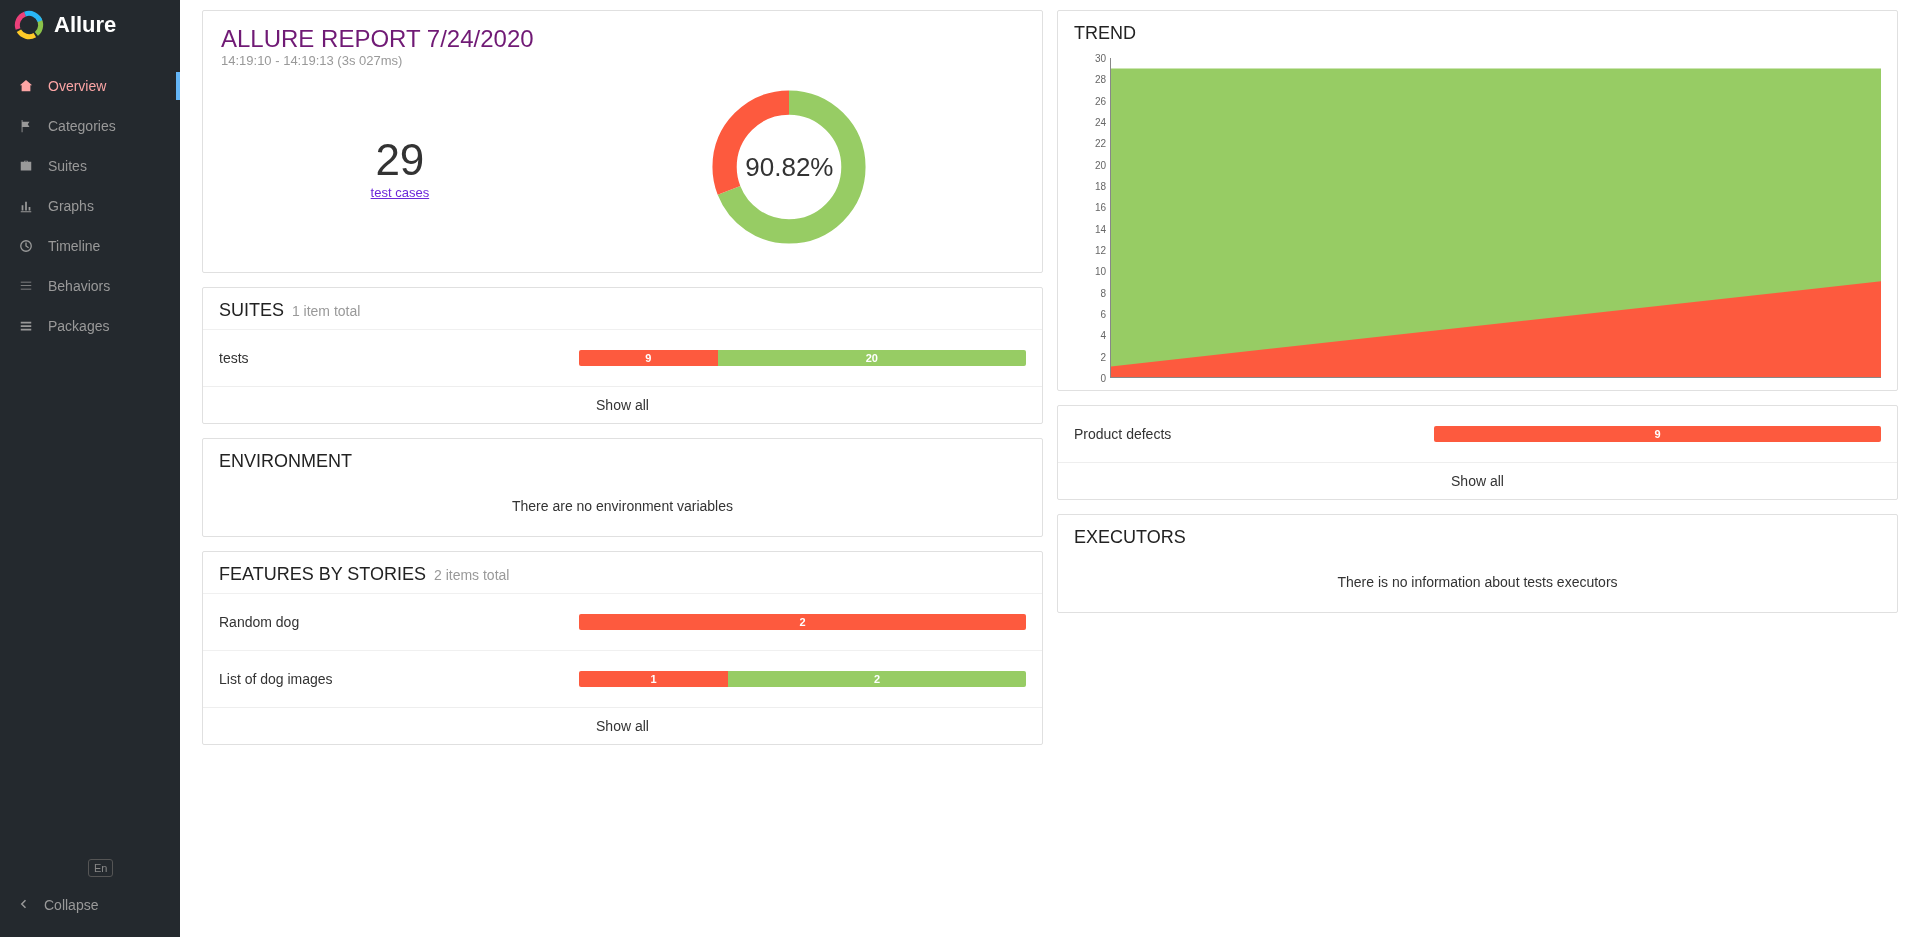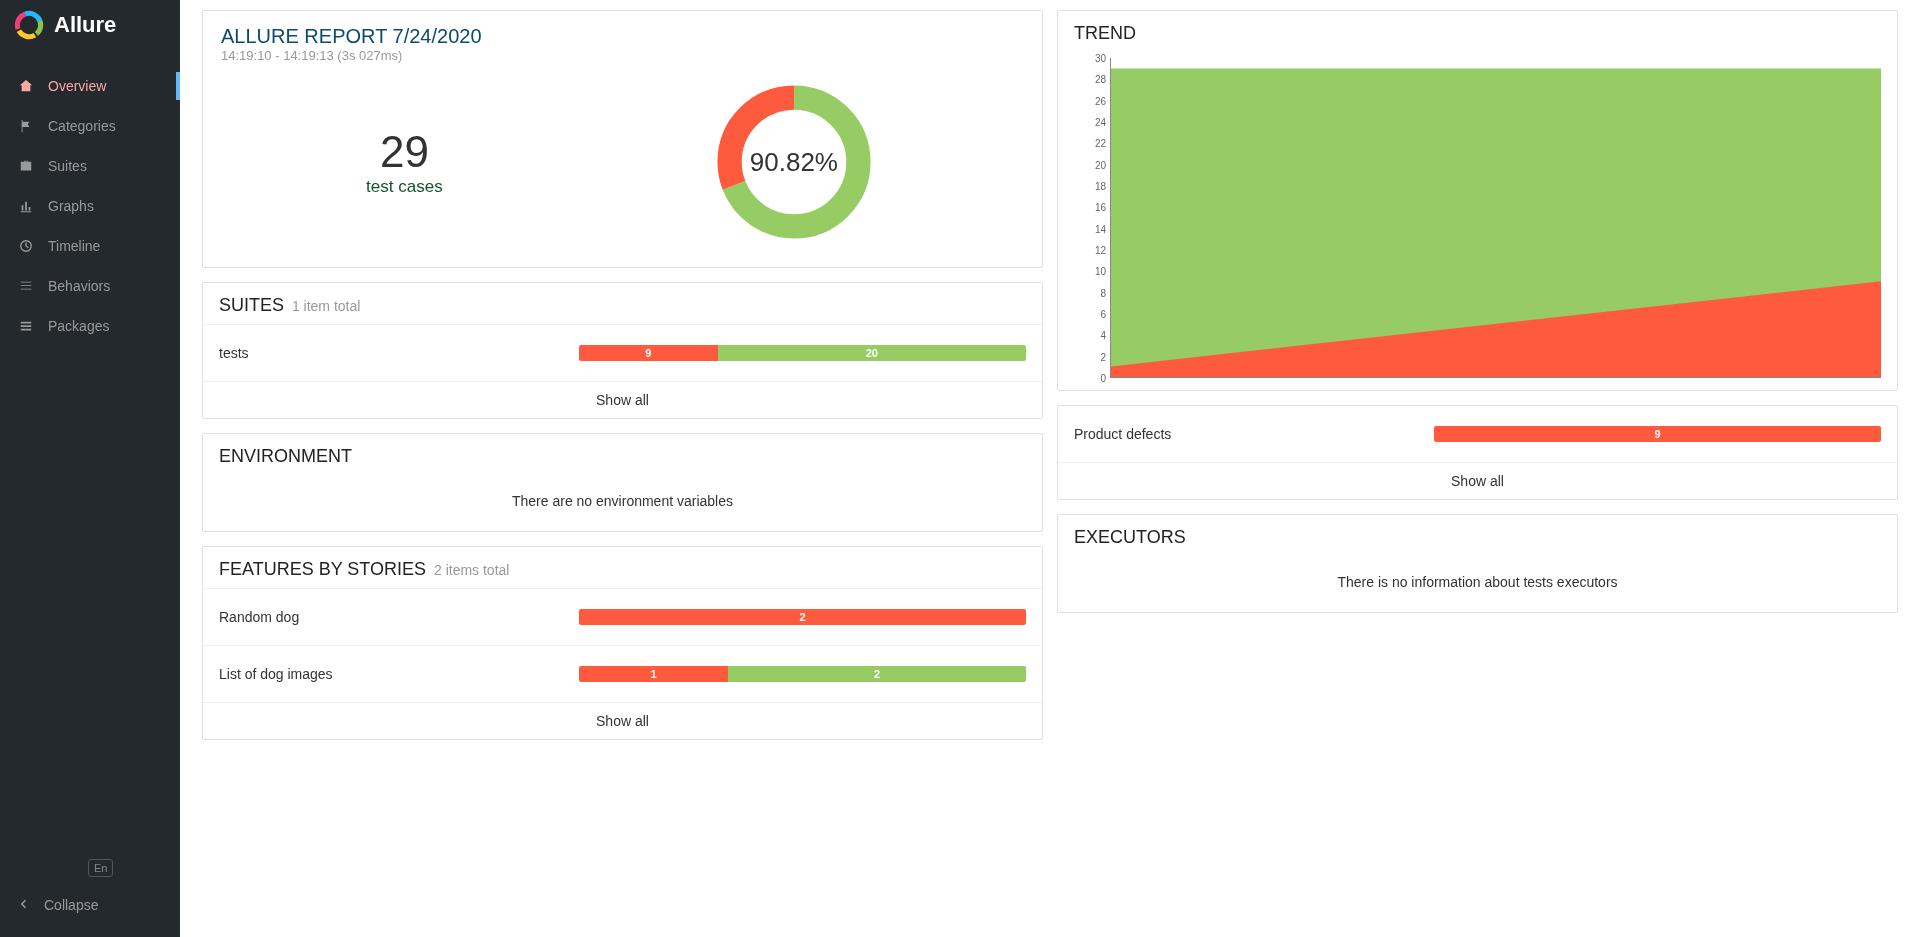--- a/index.html
+++ b/index.html
@@ -103,29 +103,29 @@
   .show-all {
     text-align: center;
     padding: 10px 0;
     border-top: 1px solid #eee;
     font-size: 14px;
     cursor: pointer;
   }
 
   
   .summary-head { padding: 14px 18px 4px; }
-  .summary-title { font-size: 20px; color: #0c4a6e; }
+  .summary-title { font-size: 24px; color: #701a75; }
   .summary-time { color: #999; font-size: 13px; }
   .summary-body {
     display: flex; align-items: center; justify-content: space-around;
     padding: 10px 30px 20px;
   }
   .summary-count { text-align: center; }
   .summary-count .num { font-size: 44px; font-weight: 300; }
-  .summary-count .lbl { color: #14532d; font-size: 17px; }
+  .summary-count .lbl { color: #6d28d9; font-size: 13px; text-decoration: underline; }
   .donut-wrap { position: relative; width: 170px; height: 170px; }
   .donut-wrap svg { transform: rotate(-90deg); }
   .donut-center {
     position: absolute; inset: 0;
     display: flex; align-items: center; justify-content: center;
     font-size: 26px;
   }
 
   
   .row {

